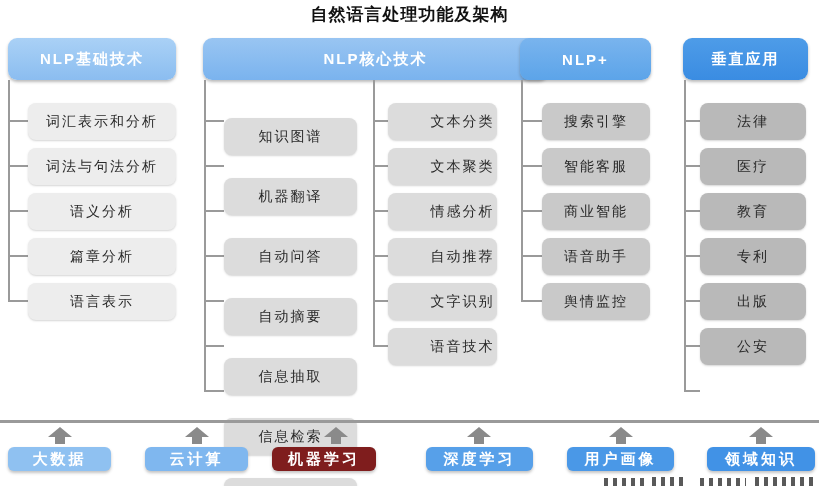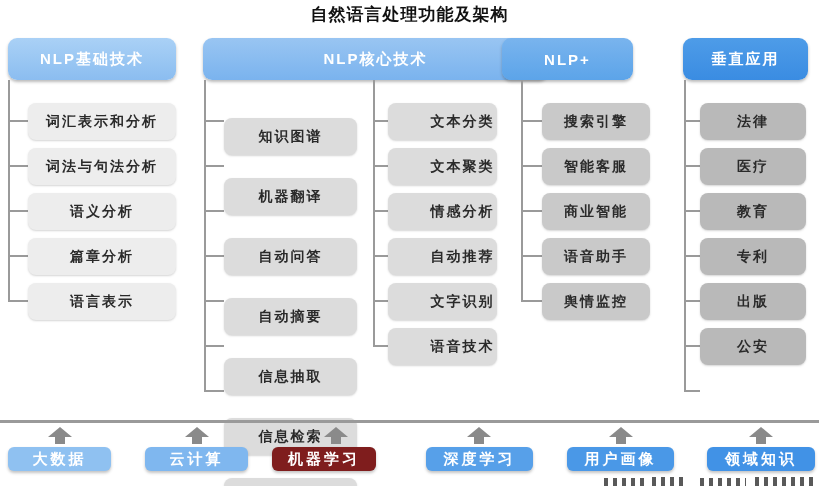--- a/index.html
+++ b/index.html
@@ -13,40 +13,40 @@
   }
   
   .header-box{
     position:absolute;top:38px;height:42px;border-radius:9px;
     color:#fff;font-size:15px;font-weight:700;letter-spacing:2px;
     display:flex;align-items:center;justify-content:center;
     box-shadow:0 2px 3px rgba(60,60,60,.35);
   }
   .h1{left:8px;width:168px;background:linear-gradient(180deg,#aad1f6,#8bbdf0);}
   .h2{left:203px;width:345px;background:linear-gradient(180deg,#99c5f2,#7ab3ee);}
-  .h3{left:502px;width:131px;background:linear-gradient(180deg,#79b4ee,#5ca4e9);}
+  .h3{left:520px;width:131px;background:linear-gradient(180deg,#79b4ee,#5ca4e9);}
   .h4{left:683px;width:125px;background:linear-gradient(180deg,#4e9ce8,#3a8ce2);}
   
   .trunk{position:absolute;width:2px;top:80px;background:#9a9a9a;}
   .t1{left:8px;height:222px;}
   .t2{left:204px;height:312px;}
   .t2r{left:373px;height:267px;}
   .t3{left:521px;height:222px;}
   .t4{left:684px;height:312px;}
   .branch{position:absolute;height:2px;background:#9a9a9a;}
   .b-c1{left:8px;width:20px;}
   .b-c2l{left:204px;width:20px;}
   .b-c2r{left:373px;width:15px;}
   .b-c3{left:521px;width:21px;}
   .b-c4{left:684px;width:16px;}
   
   .items{position:absolute;display:flex;flex-direction:column;gap:8px;}
   .item{
     height:37px;border-radius:8px;display:flex;align-items:center;justify-content:center;
-    font-size:14px;font-weight:700;color:#2a2a2a;letter-spacing:2px;
+    font-size:14px;font-weight:400;color:#2a2a2a;letter-spacing:2px;
     box-shadow:0 1px 2px rgba(90,90,90,.25);
   }
   .items-c1{left:28px;top:103px;width:148px;}
   .items-c1 .item{background:#ededed;}
   .items-c2l{left:224px;top:103px;width:133px;}
   .items-c2l .item{background:#dcdcdc;margin-top:15px;}
   .items-c2r{left:388px;top:103px;width:109px;}
   .items-c2r .item{background:#dcdcdc;padding-left:40px;}
   .items-c3{left:542px;top:103px;width:108px;}
   .items-c3 .item{background:#c9c9c9;}

